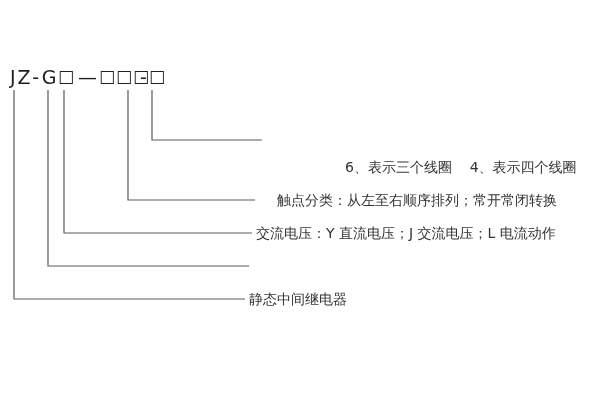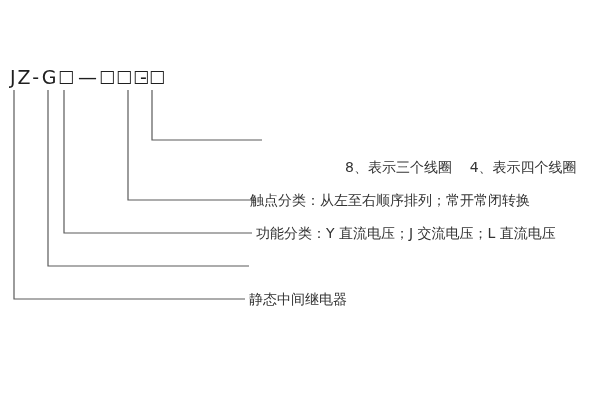--- a/index.html
+++ b/index.html
@@ -39,21 +39,21 @@
   
   .label{
     position:absolute;
     font-size:14px;
     line-height:16px;
     color:#333333;
     white-space:pre;
   }
   .l-wv1{left:266px;top:132px;}
   .l-wv2{left:345px;top:159px;}
-  .l-contacts{left:250px;top:192px;}
+  .l-contacts{left:277px;top:192px;}
   .l-function{left:256px;top:225px;}
   .l-housing{left:253px;top:258px;}
   .l-relay{left:249px;top:291px;}
 </style>
 </head>
 <body>
 
 <div class="page">
 
   <span class="code-part c-prefix">JZ-G</span>
@@ -64,18 +64,18 @@
   <span class="code-part c-box2">□</span>
 
   <svg class="lines" viewBox="0 0 600 400" xmlns="http://www.w3.org/2000/svg">
     <polyline points="152,90 152,140 262,140"></polyline>
     <polyline points="128,90 128,200 255,200"></polyline>
     <polyline points="64,90 64,233 252,233"></polyline>
     <polyline points="48,90 48,266 249,266"></polyline>
     <polyline points="14,90 14,299 245,299"></polyline>
   </svg>
 
-  <span class="label l-wv2">8、表示三个线圈    4、表示四个线圈</span>
+  <span class="label l-wv2">6、表示三个线圈    4、表示四个线圈</span>
   <span class="label l-contacts">触点分类：从左至右顺序排列；常开常闭转换</span>
-  <span class="label l-function">功能分类：Y 直流电压；J 交流电压；L 直流电压</span>
+  <span class="label l-function">交流电压：Y 直流电压；J 交流电压；L 电流动作</span>
   <span class="label l-relay">静态中间继电器</span>
 
 </div>
 
 </body></html>

